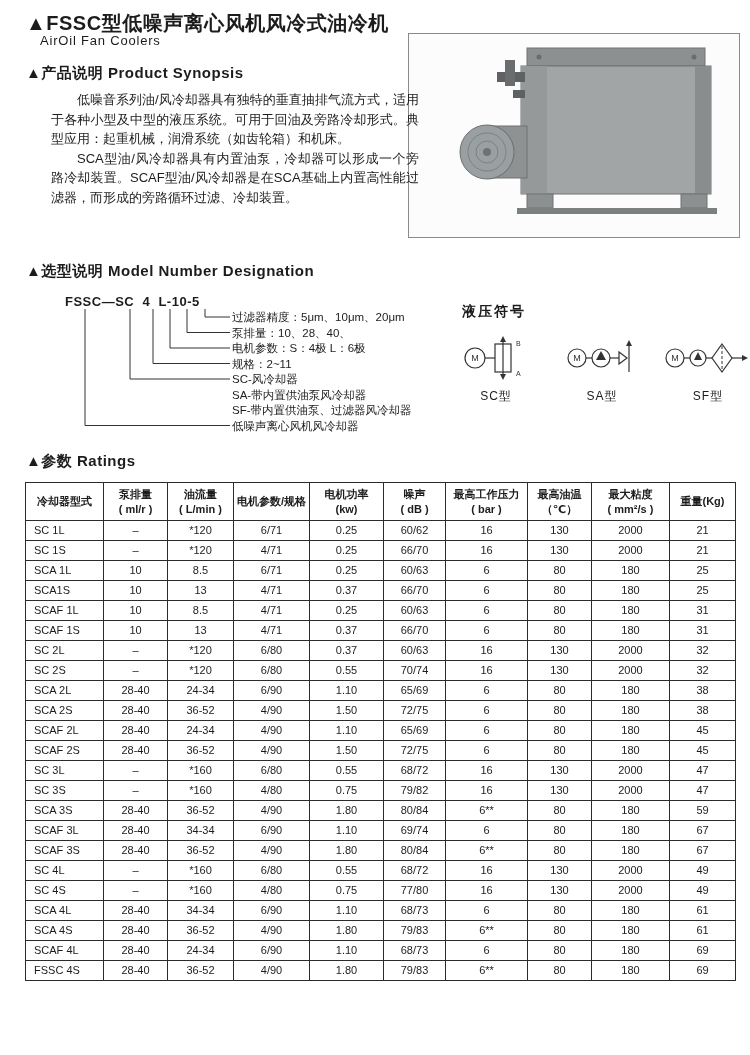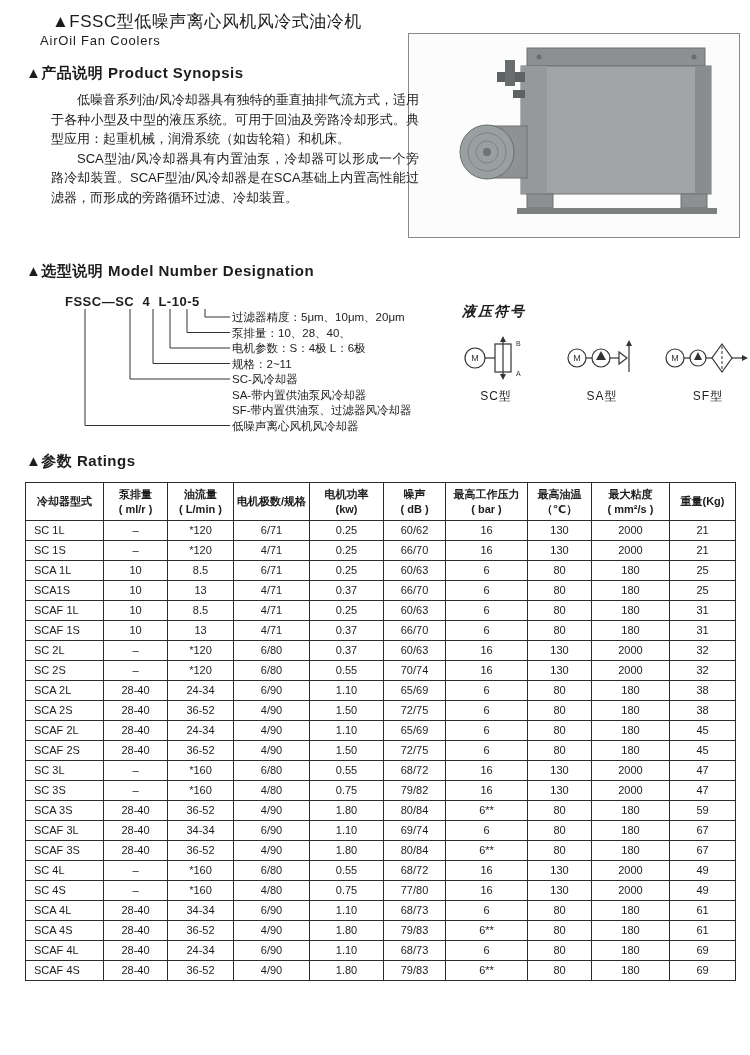--- a/index.html
+++ b/index.html
@@ -2,39 +2,39 @@
 <html><head>
 <meta charset="utf-8">
 <style>
   html,body{margin:0;padding:0;background:#ffffff;}
   body{
     width:750px;height:1055px;position:relative;overflow:hidden;
     font-family:"Liberation Sans","DejaVu Sans",sans-serif;color:#1c1c1c;
   }
   .abs{position:absolute;}
   
-  .title-cn{left:26px;top:10px;font-size:17px;font-weight:normal;letter-spacing:0.5px;margin-left:26px;}
+  .title-cn{left:26px;top:10px;font-size:20px;font-weight:bold;letter-spacing:0.5px;}
   .title-en{left:40px;top:33px;font-size:13px;letter-spacing:0.8px;}
   
   .sec-head{font-size:15px;font-weight:bold;letter-spacing:0.5px;text-align:center;}
   .syn-head{left:26px;top:64px;}
   .model-head{left:26px;top:262px;}
   .ratings-head{left:26px;top:452px;}
   
   .syn-body{left:30px;top:90px;width:368px;font-size:13px;line-height:1.5;text-align:justify;margin-left:21px;}
   .syn-body p{margin:0;text-indent:2em;}
   
   .photo-frame{left:408px;top:33px;width:332px;height:205px;border:1px solid #8a8a8a;background:#fcfcfc;box-sizing:border-box;}
   
   .model-diagram{left:35px;top:294px;width:410px;height:152px;}
   .model-code{position:absolute;left:30px;top:0;font-size:13px;font-weight:bold;letter-spacing:0.5px;white-space:pre;}
   .model-lines{position:absolute;left:0;top:0;}
   .callout{position:absolute;left:197px;font-size:11.5px;line-height:14px;white-space:nowrap;}
   
-  .hyd-title{left:462px;top:303px;font-size:14px;font-weight:bold;letter-spacing:2px;font-style:italic;}
+  .hyd-title{left:462px;top:303px;font-size:14px;font-weight:bold;letter-spacing:2px;}
   .hyd-row{left:452px;top:334px;display:flex;gap:18px;}
   .hyd-item{width:88px;text-align:center;}
   .hyd-item svg{display:block;margin:0 auto;}
   .hyd-label{font-size:12px;margin-top:6px;letter-spacing:1px;}
   .sym{fill:none;stroke:#333;stroke-width:1.2;}
   .symdash{fill:none;stroke:#333;stroke-width:1;stroke-dasharray:3 2;}
   .symtxt{font-size:9px;fill:#333;text-anchor:middle;font-family:"Liberation Sans",sans-serif;}
   .symsm{font-size:7px;fill:#333;font-family:"Liberation Sans",sans-serif;}
   
   .ratings-wrap{left:25px;top:482px;}
@@ -166,21 +166,21 @@
           <col style="width: 78px;">
           <col style="width: 66px;">
         </colgroup>
         <thead>
           <tr>
             <th>冷却器型式</th>
             <th>泵排量
 ( ml/r )</th>
             <th>油流量
 ( L/min )</th>
-            <th>电机极数/规格</th>
+            <th>电机参数/规格</th>
             <th>电机功率
 (kw)</th>
             <th>噪声
 ( dB )</th>
             <th>最高工作压力
 ( bar )</th>
             <th>最高油温
 （℃）</th>
             <th>最大粘度
 ( mm²/s )</th>
@@ -446,21 +446,21 @@
             <td>24-34</td>
             <td>6/90</td>
             <td>1.10</td>
             <td>68/73</td>
             <td>6</td>
             <td>80</td>
             <td>180</td>
             <td>69</td>
           </tr>
           <tr>
-            <td>SCAF 4S</td>
+            <td>FSSC 4S</td>
             <td>28-40</td>
             <td>36-52</td>
             <td>4/90</td>
             <td>1.80</td>
             <td>79/83</td>
             <td>6**</td>
             <td>80</td>
             <td>180</td>
             <td>69</td>
           </tr>

